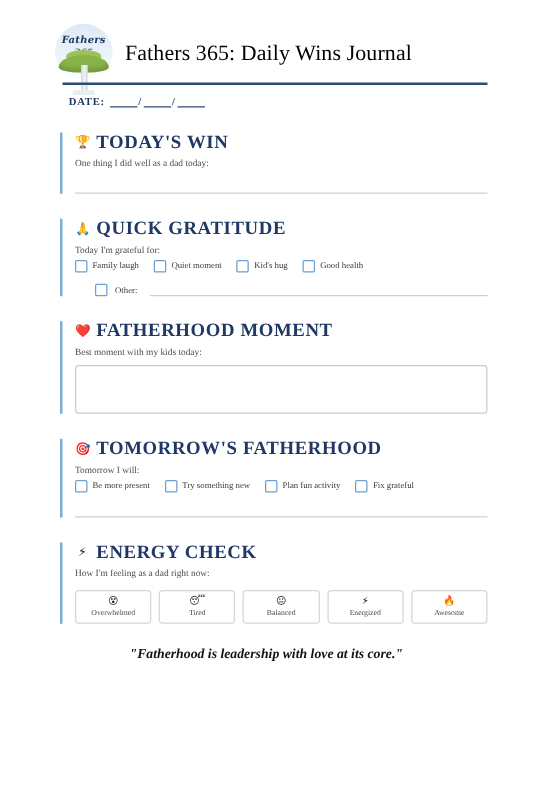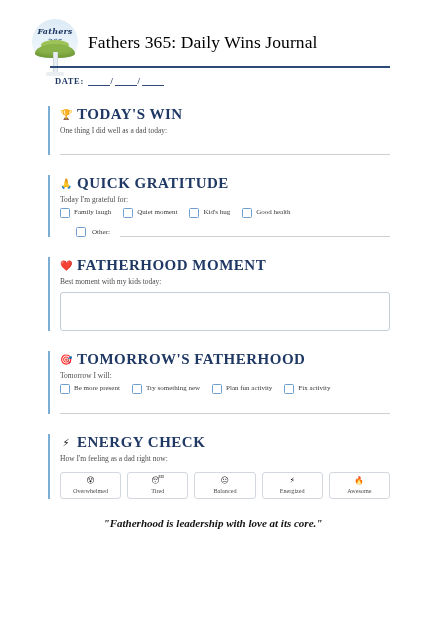--- a/index.html
+++ b/index.html
@@ -19,21 +19,21 @@
     width: 426px;
     height: 640px;
     box-sizing: border-box;
     position: relative;
     background: #fff;
   }
 
   
   .header {
     position: relative;
-    padding: 14px 30px 0 18px;
+    padding: 14px 30px 0 30px;
     display: flex;
     align-items: center;
     height: 56px;
   }
   .logo {
     position: relative;
     width: 46px;
     height: 46px;
     flex: 0 0 46px;
     margin-left: 14px;
@@ -387,21 +387,21 @@
       <div class="cb-item">
         <span class="cb-box"></span>
         <span class="cb-label">Try something new</span>
       </div>
       <div class="cb-item">
         <span class="cb-box"></span>
         <span class="cb-label">Plan fun activity</span>
       </div>
       <div class="cb-item">
         <span class="cb-box"></span>
-        <span class="cb-label">Fix activity</span>
+        <span class="cb-label">Fix grateful</span>
       </div>
     </div>
     <div class="write-line"></div>
   </div>
 
   <div class="sec-gap"></div>
 
   <div class="section">
     <div class="sec-head">
       <span class="sec-icon">⚡</span>

